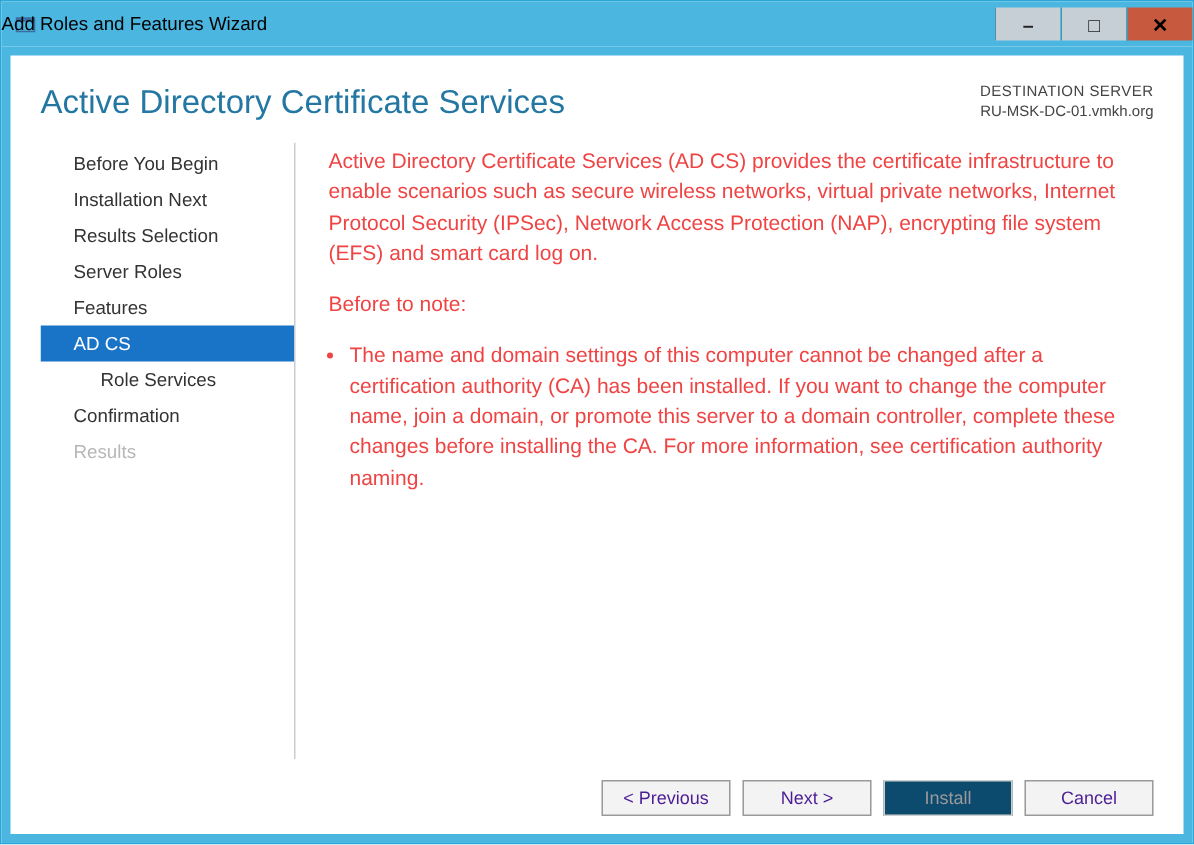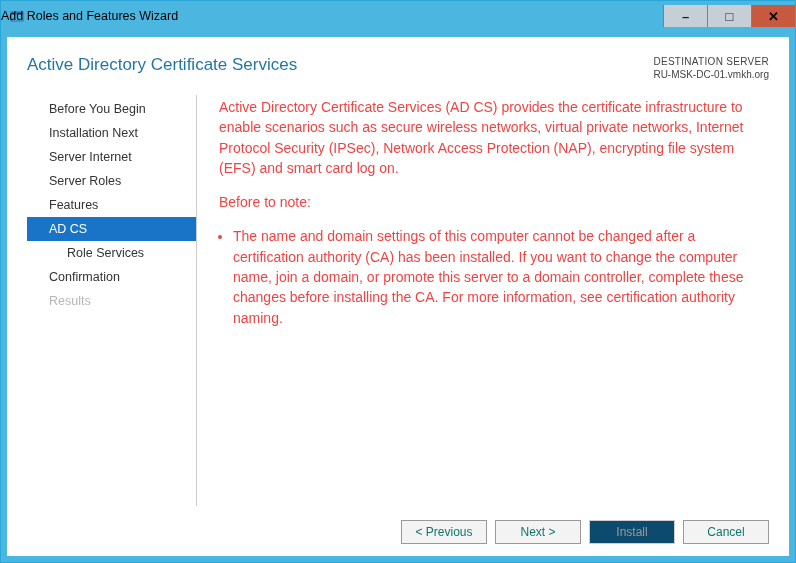--- a/index.html
+++ b/index.html
@@ -71,21 +71,21 @@
     position: relative;
   }
   .header-row {
     display: flex;
     justify-content: space-between;
     align-items: flex-start;
     margin-bottom: 14px;
   }
   .page-title {
     color: #2477a3;
-    font-size: 17px;
+    font-size: 22px;
     font-weight: 400;
   }
   .dest {
     text-align: right;
     font-size: 10px;
     color: #444;
     line-height: 1.3;
   }
   .dest .lbl { letter-spacing: 0.3px; }
   .body {
@@ -128,21 +128,21 @@
     gap: 8px;
     padding-top: 14px;
     border-top: 0;
   }
   .btn {
     min-width: 86px;
     height: 24px;
     font-size: 12px;
     border: 1px solid #9a9a9a;
     background: #f3f3f3;
-    color: #0f766e;
+    color: #4c1d95;
     display: inline-flex;
     align-items: center;
     justify-content: center;
     cursor: pointer;
   }
   .btn.disabled {
     color: #9a9a9a;
     border-color: #cfcfcf;
     background: #0c4a6e;
     cursor: default;
@@ -176,21 +176,21 @@
         <div class="dest">
           <div class="lbl">DESTINATION SERVER</div>
           <div>RU-MSK-DC-01.vmkh.org</div>
         </div>
       </div>
 
       <div class="body">
         <div class="sidebar">
           <div class="step">Before You Begin</div>
           <div class="step">Installation Next</div>
-          <div class="step">Server Internet</div>
+          <div class="step">Results Selection</div>
           <div class="step">Server Roles</div>
           <div class="step">Features</div>
           <div class="step active">AD CS</div>
           <div class="step sub">Role Services</div>
           <div class="step">Confirmation</div>
           <div class="step disabled">Results</div>
         </div>
 
         <div class="main">
           <p>Active Directory Certificate Services (AD CS) provides the certificate infrastructure to enable scenarios such as secure wireless networks, virtual private networks, Internet Protocol Security (IPSec), Network Access Protection (NAP), encrypting file system (EFS) and smart card log on.</p>

